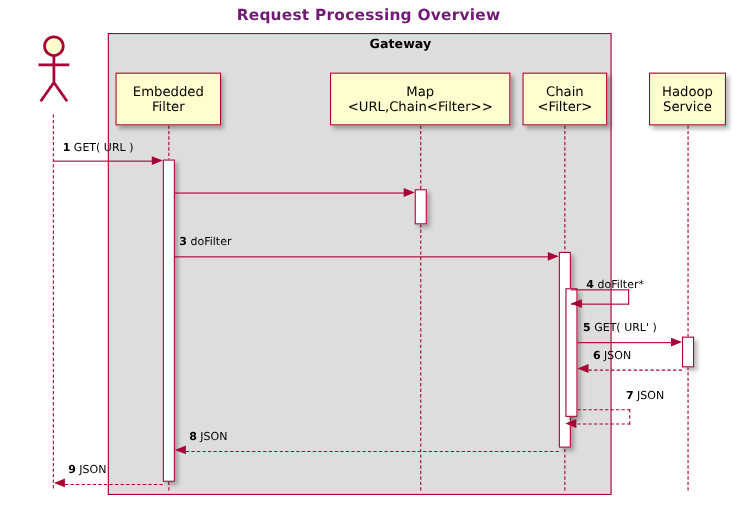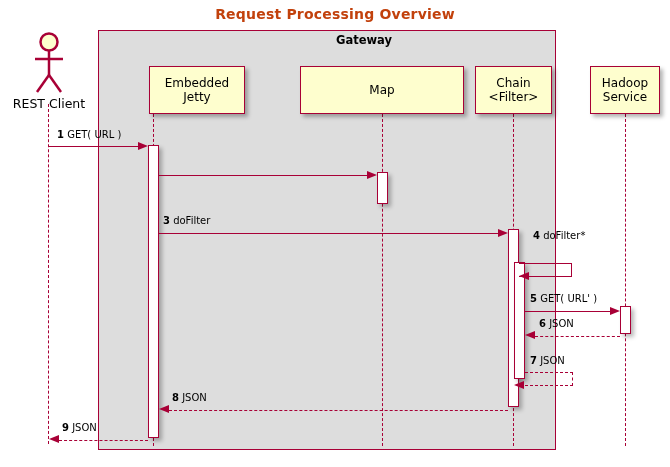--- a/index.html
+++ b/index.html
@@ -18,21 +18,21 @@
     overflow: hidden;
   }
   .diagram-title {
     position: absolute;
     left: 0;
     top: 6px;
     width: 670px;
     text-align: center;
     font-size: 14px;
     font-weight: bold;
-    color: #c2410c;
+    color: #701a75;
     letter-spacing: 0.2px;
   }
 
   
   .group-box {
     position: absolute;
     left: 98px;
     top: 30px;
     width: 458px;
     height: 420px;
@@ -171,29 +171,29 @@
     <svg width="42" height="70" viewBox="0 0 42 70">
       <g transform="translate(2,2)">
         <circle cx="19" cy="10" r="8.5" fill="#FEFECE" stroke="#A80036" stroke-width="2.5"></circle>
         <line x1="19" y1="19" x2="19" y2="43" stroke="#A80036" stroke-width="2.5"></line>
         <line x1="5" y1="27" x2="33" y2="27" stroke="#A80036" stroke-width="2.5"></line>
         <line x1="19" y1="43" x2="7" y2="60" stroke="#A80036" stroke-width="2.5"></line>
         <line x1="19" y1="43" x2="31" y2="60" stroke="#A80036" stroke-width="2.5"></line>
       </g>
     </svg>
   </div>
-  <div class="actor-label">REST Client</div>
-
-  <div class="participant" style="left:105px; top:66px; width:96px; height:48px;margin-left:44px;">
+
+  <div class="participant" style="left:105px; top:66px; width:96px; height:48px;">
     <span>Embedded</span>
-    <span>Jetty</span>
+    <span>Filter</span>
   </div>
 
   <div class="participant" style="left:300px; top:66px; width:164px; height:48px;">
     <span>Map</span>
+    <span>&lt;URL,Chain&lt;Filter&gt;&gt;</span>
   </div>
 
   <div class="participant" style="left:475px; top:66px; width:77px; height:48px;">
     <span>Chain</span>
     <span>&lt;Filter&gt;</span>
   </div>
 
   <div class="participant" style="left:590px; top:66px; width:70px; height:48px;text-align:right;">
     <span>Hadoop</span>
     <span>Service</span>
@@ -219,42 +219,42 @@
   <div class="msg-line" style="left:159px; top:175px; width:209px;"></div>
   <div class="arrow-head arrow-right" style="left:367px; top:171px;"></div>
 
   <div class="msg-label" style="left:163px; top:215px;">
     <b>3</b>
     <span>doFilter</span>
   </div>
   <div class="msg-line" style="left:159px; top:233px; width:340px;"></div>
   <div class="arrow-head arrow-right" style="left:498px; top:229px;"></div>
 
-  <div class="msg-label" style="left:533px; top:230px;">
+  <div class="msg-label" style="left:533px; top:254px;">
     <b>4</b>
     <span>doFilter*</span>
   </div>
   <div class="self-loop" style="left:519px; top:263px; width:53px; height:14px;"></div>
   <div class="arrow-head arrow-left" style="left:519px; top:272px;"></div>
 
   <div class="msg-label" style="left:530px; top:293px;">
     <b>5</b>
     <span>GET( URL' )</span>
   </div>
   <div class="msg-line" style="left:525px; top:311px; width:86px;"></div>
   <div class="arrow-head arrow-right" style="left:610px; top:307px;"></div>
 
   <div class="msg-label" style="left:539px; top:318px;">
     <b>6</b>
     <span>JSON</span>
   </div>
   <div class="msg-line dashed" style="left:535px; top:336px; width:85px;"></div>
   <div class="arrow-head arrow-left" style="left:525px; top:331px;"></div>
 
-  <div class="msg-label" style="left:530px; top:355px;">
+  <div class="msg-label" style="left:530px; top:355px;padding-left:39px;">
     <b>7</b>
     <span>JSON</span>
   </div>
   <div class="self-loop dashed" style="left:525px; top:372px; width:48px; height:14px;"></div>
   <div class="arrow-head arrow-left" style="left:514px; top:381px;"></div>
 
   <div class="msg-label" style="left:172px; top:392px;">
     <b>8</b>
     <span>JSON</span>
   </div>

